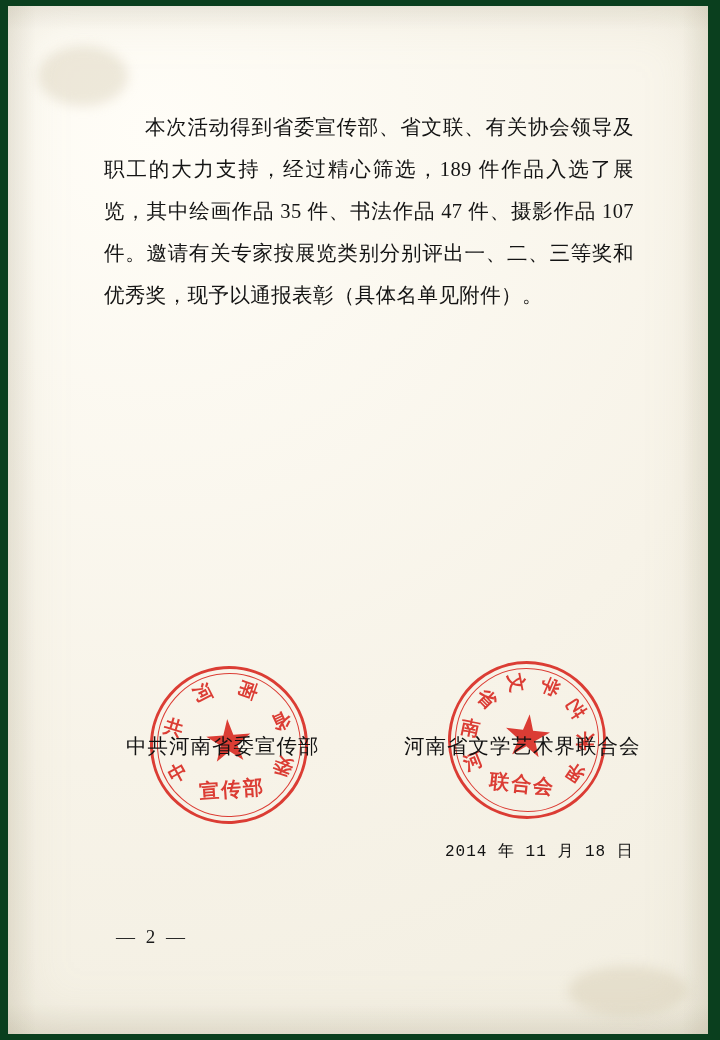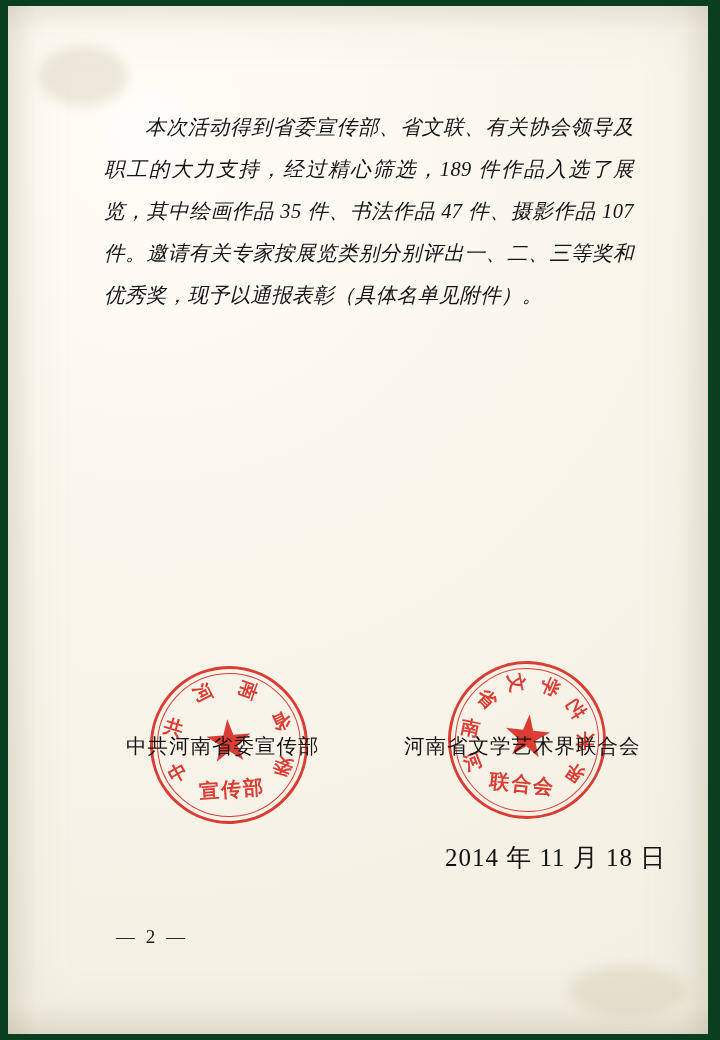--- a/index.html
+++ b/index.html
@@ -40,21 +40,20 @@
   .body-text {
     position: absolute;
     left: 96px;
     top: 100px;
     width: 530px;
     font-size: 20.5px;
     line-height: 42px;
     color: #141414;
     letter-spacing: 0.4px;
     text-align: justify;
-    font-style: italic;
   }
   .para {
     text-indent: 41px;
     margin: 0 0 0 0;
   }
   .para + .para {
     margin-top: 0px;
   }
   
   .seal {
@@ -130,24 +129,25 @@
     top: 726px;
   }
   #sig-right {
     left: 396px;
     top: 726px;
   }
   #doc-date {
     position: absolute;
     left: 437px;
     top: 835px;
-    font-size: 25px;
+    font-size: 16px;
     color: #121212;
     letter-spacing: 1px;
     white-space: nowrap;
+    font-family: Liberation Mono, monospace;
   }
   #page-number {
     position: absolute;
     left: 108px;
     top: 920px;
     font-size: 19px;
     color: #1b1b1b;
     letter-spacing: 3px;
   }
   .smudge {

